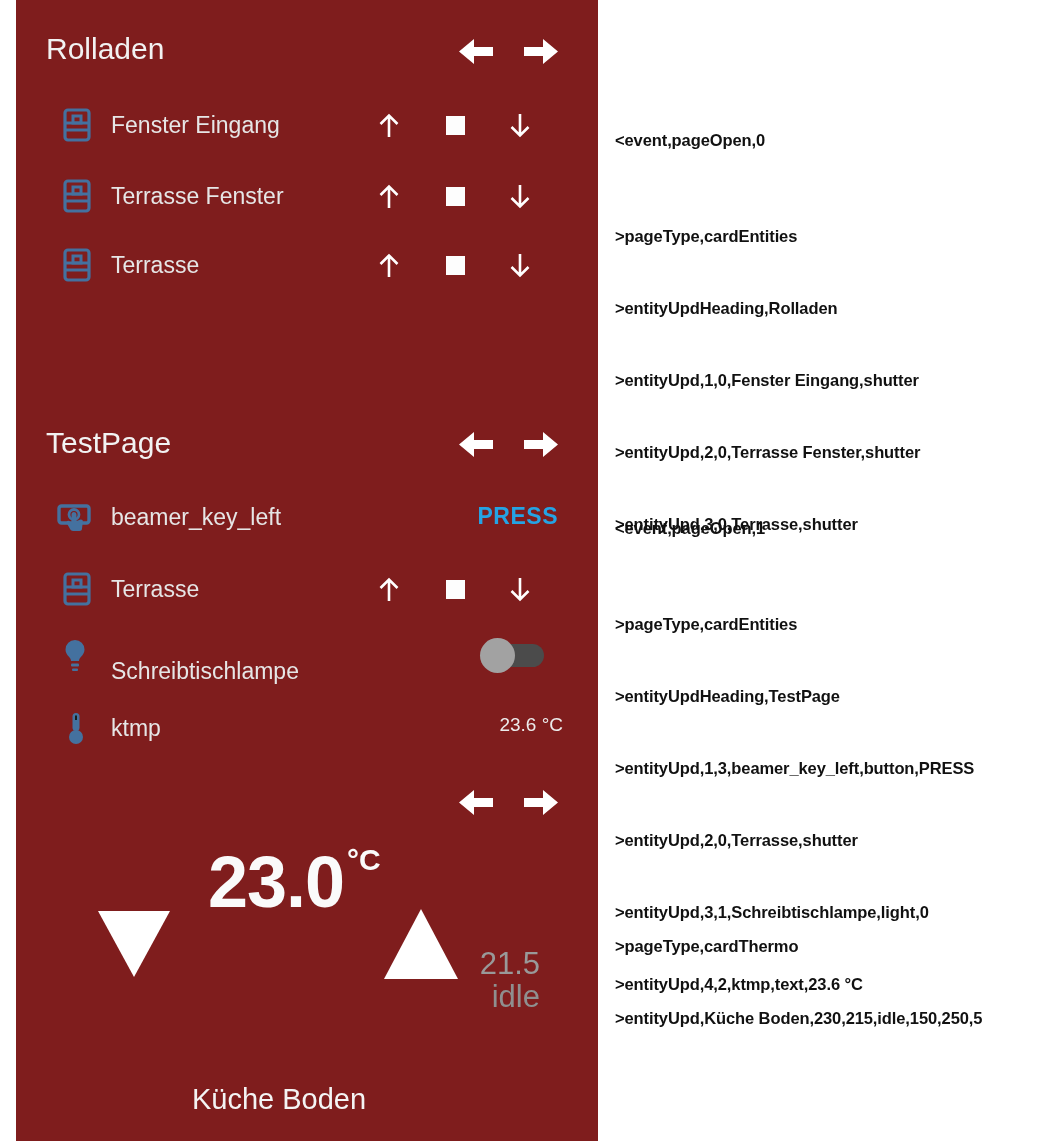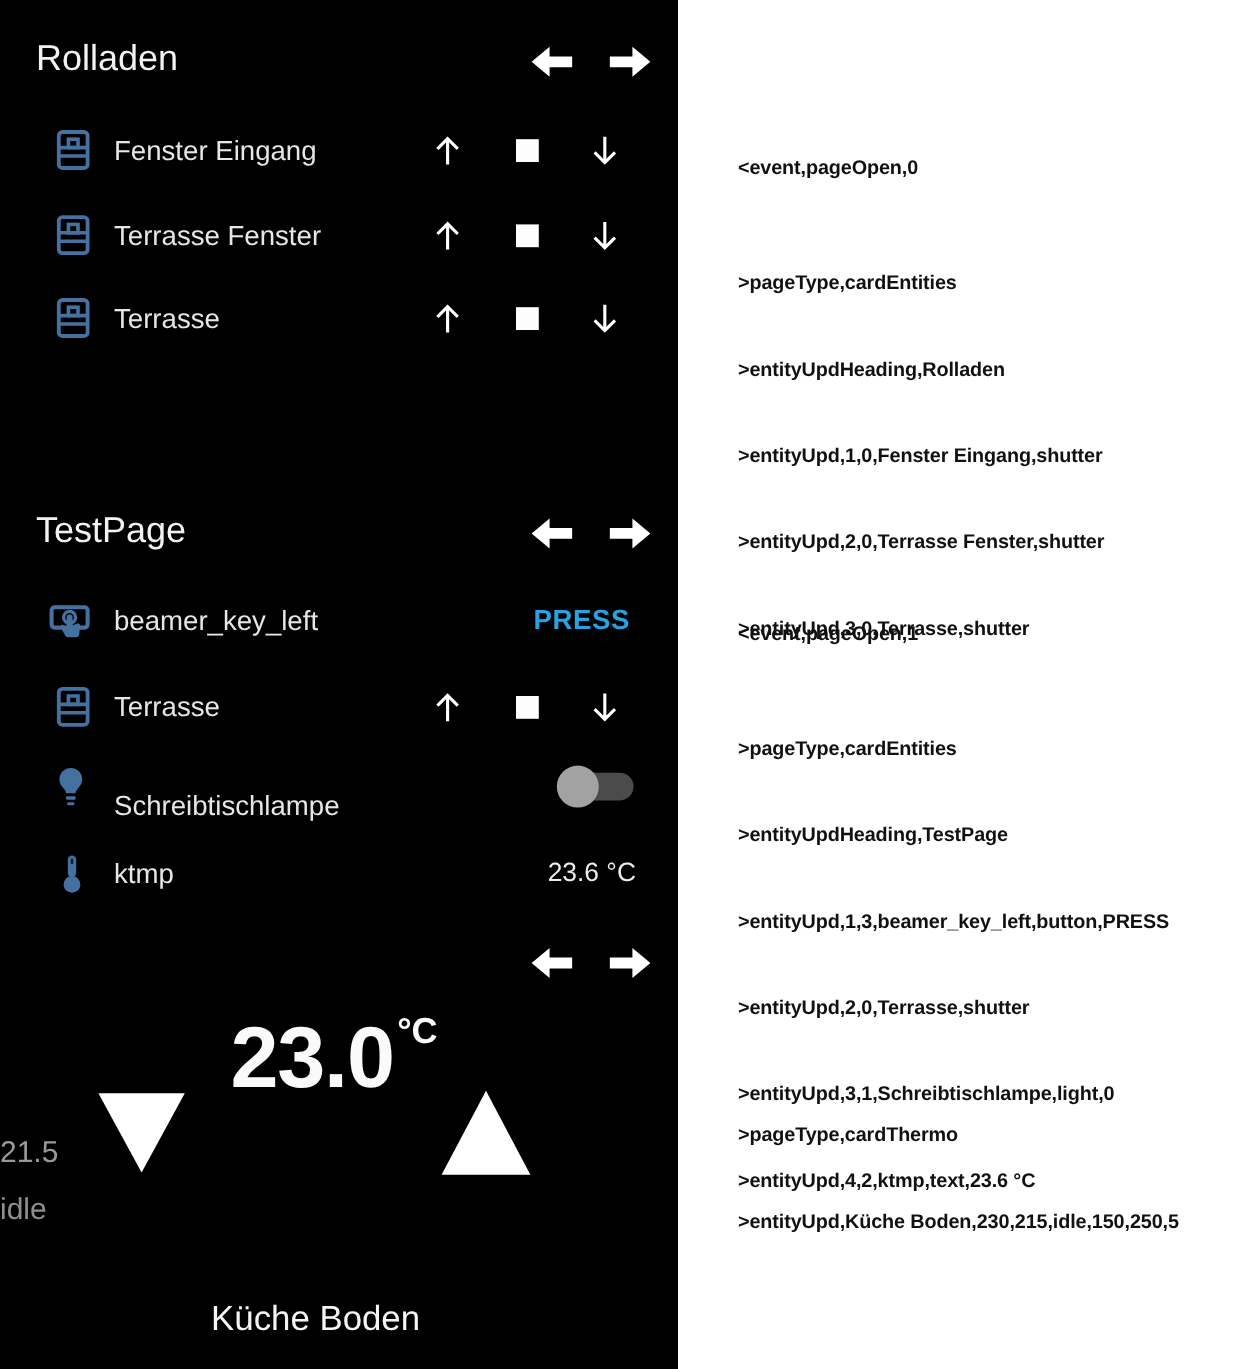--- a/index.html
+++ b/index.html
@@ -1,45 +1,45 @@
 <!DOCTYPE html>
 <html><head>
 <meta charset="utf-8">
 <style>
   html,body{margin:0;padding:0;}
   body{
     width:1045px;height:1141px;position:relative;background:#ffffff;
     font-family:"Liberation Sans",sans-serif;overflow:hidden;
   }
   
-  .panel{position:absolute;left:0;top:0;width:565px;height:1141px;background:#000000;}
+  .panel{position:absolute;left:16px;top:0;width:565px;height:1141px;background:#7f1d1d;padding-left:17px;}
   .abs{position:absolute;}
   .card-title{color:#f2f2f2;font-size:30px;font-weight:400;line-height:34px;}
   .nav-arrows{display:flex;gap:31px;}
   .nav-arrow{width:34px;height:33px;cursor:pointer;}
   .nav-arrow svg{display:block;}
   .row-label{color:#e6e6e6;font-size:23px;line-height:28px;white-space:nowrap;}
   .icon{color:#44719f;}
   .icon svg{display:block;}
   .ctl{cursor:pointer;}
   .stop-btn{width:19px;height:19px;background:#fdfdfd;cursor:pointer;}
   .press-label{color:#25a3e4;font-size:23px;font-weight:600;letter-spacing:.5px;cursor:pointer;}
-  .value-label{color:#ececec;font-size:22px;}
+  .value-label{color:#ececec;font-size:19px;}
   
   .switch{width:60px;height:23px;cursor:pointer;}
   .switch-track{position:absolute;left:0;top:0;width:60px;height:23px;background:#4b4b4b;border-radius:12px;}
   .switch-knob{position:absolute;left:-4px;top:-6px;width:35px;height:35px;border-radius:50%;background:#a2a2a2;}
   
   .temp-big{color:#fafafa;font-size:72px;font-weight:bold;letter-spacing:-1px;line-height:1;}
   .temp-unit{color:#fafafa;font-size:30px;font-weight:bold;line-height:1;}
   .tri{width:0;height:0;cursor:pointer;}
   .tri-down{border-left:36px solid transparent;border-right:36px solid transparent;border-top:66px solid #ffffff;}
   .tri-up{border-left:37px solid transparent;border-right:37px solid transparent;border-bottom:70px solid #ffffff;}
-  .target-temp,.hvac-state{width:524px;text-align:left;color:#999999;font-size:25px;}
-  .hvac-state{color:#8f8f8f;margin-top:15px;}
+  .target-temp,.hvac-state{width:524px;text-align:right;color:#999999;font-size:31px;}
+  .hvac-state{color:#8f8f8f;}
   .thermo-title{width:526px;text-align:center;color:#f4f4f4;font-size:29px;}
   
   .log-block{position:absolute;left:615px;color:#111111;font-size:16.5px;font-weight:700;line-height:24px;letter-spacing:-0.1px;white-space:pre;}
   .log-event{margin-bottom:24px;}
 </style>
 </head>
 <body>
 
 <div class="panel">
 

